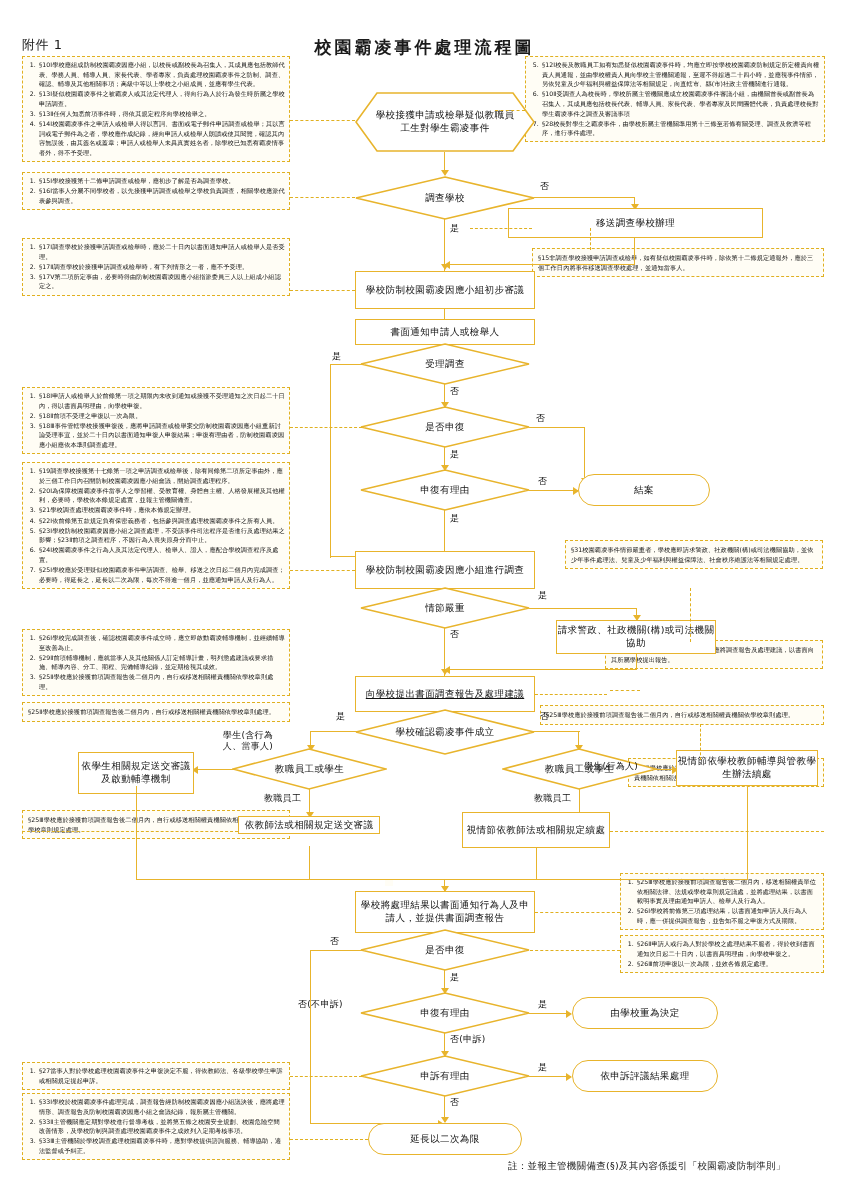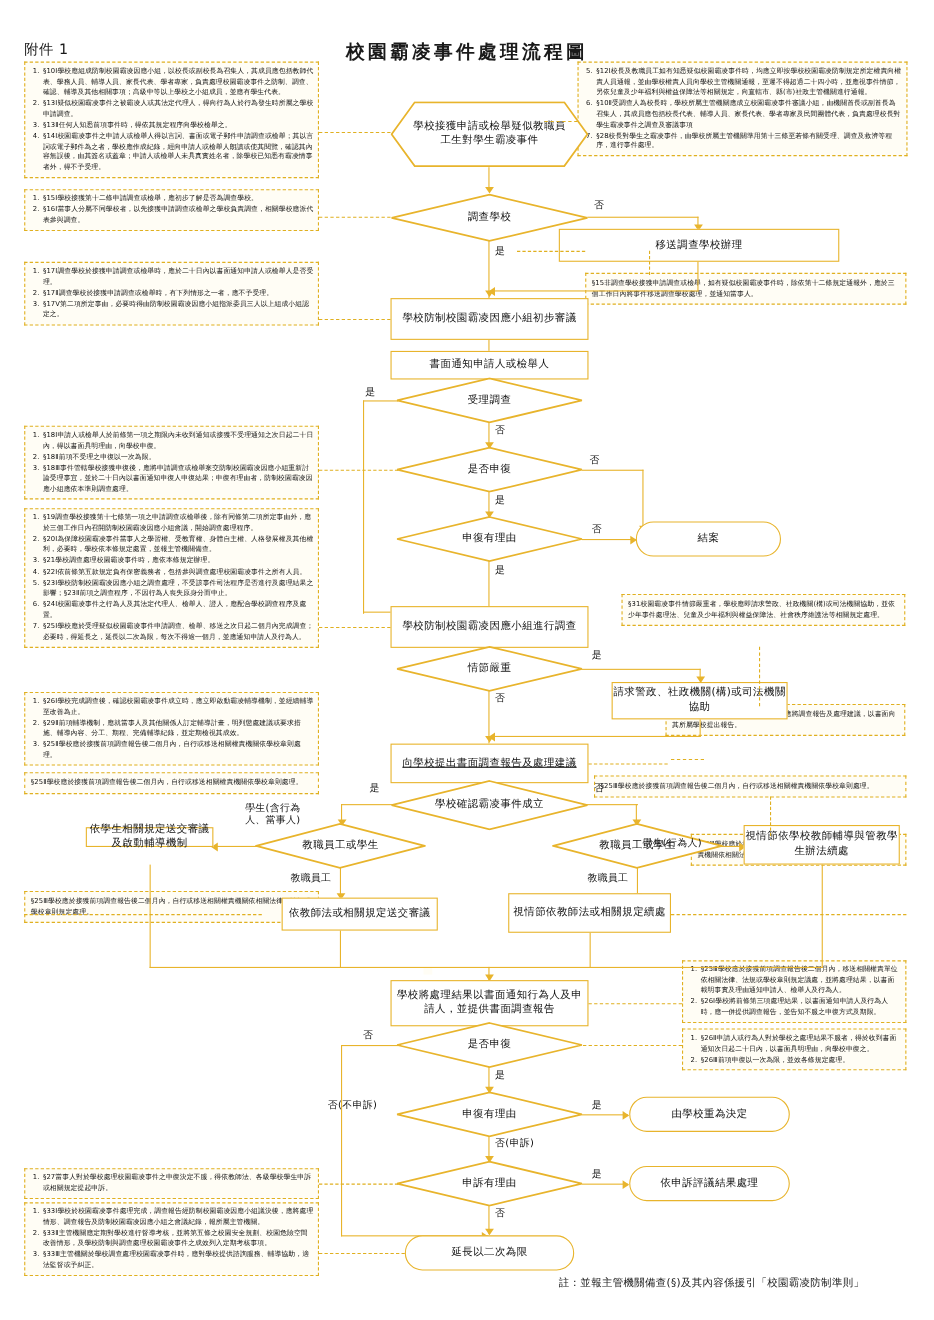--- a/index.html
+++ b/index.html
@@ -457,29 +457,29 @@
     </svg>
     <div class="lbl">
         <span>教職員工或學生</span>
       </div>
   </div>
 
   <div class="elabel" style="left:218px;top:730px;width:60px;white-space:normal;line-height:1.25;text-align:center;">學生(含行為人、當事人)</div>
   <div class="ln lnh" style="left:196px;top:769px;width:38px;"></div>
   <div class="arrow arr-left" style="left:192px;top:766px;"></div>
 
-  <div class="shape rect" style="left:78px;top:752px;width:116px;height:18px;">
+  <div class="shape rect" style="left:78px;top:752px;width:116px;height:42px;">
     <span>依學生相關規定送交審議及啟動輔導機制</span>
   </div>
 
   <div class="elabel" style="left:264px;top:792px;">教職員工</div>
   <div class="ln lnv" style="left:309px;top:789px;height:28px;"></div>
   <div class="arrow arr-down" style="left:306px;top:812px;"></div>
 
-  <div class="shape rect" style="left:256px;top:816px;width:142px;height:30px;align-items:center;">
+  <div class="shape rect" style="left:238px;top:816px;width:142px;height:18px;align-items:center;">
     <span>依教師法或相關規定送交審議</span>
   </div>
 
   <div class="elabel" style="left:534px;top:792px;">教職員工</div>
   <div class="ln lnv" style="left:579px;top:789px;height:28px;"></div>
   <div class="arrow arr-down" style="left:576px;top:812px;"></div>
 
   <div class="shape rect" style="left:462px;top:812px;width:148px;height:36px;">
     <span>視情節依教師法或相關規定續處</span>
   </div>

